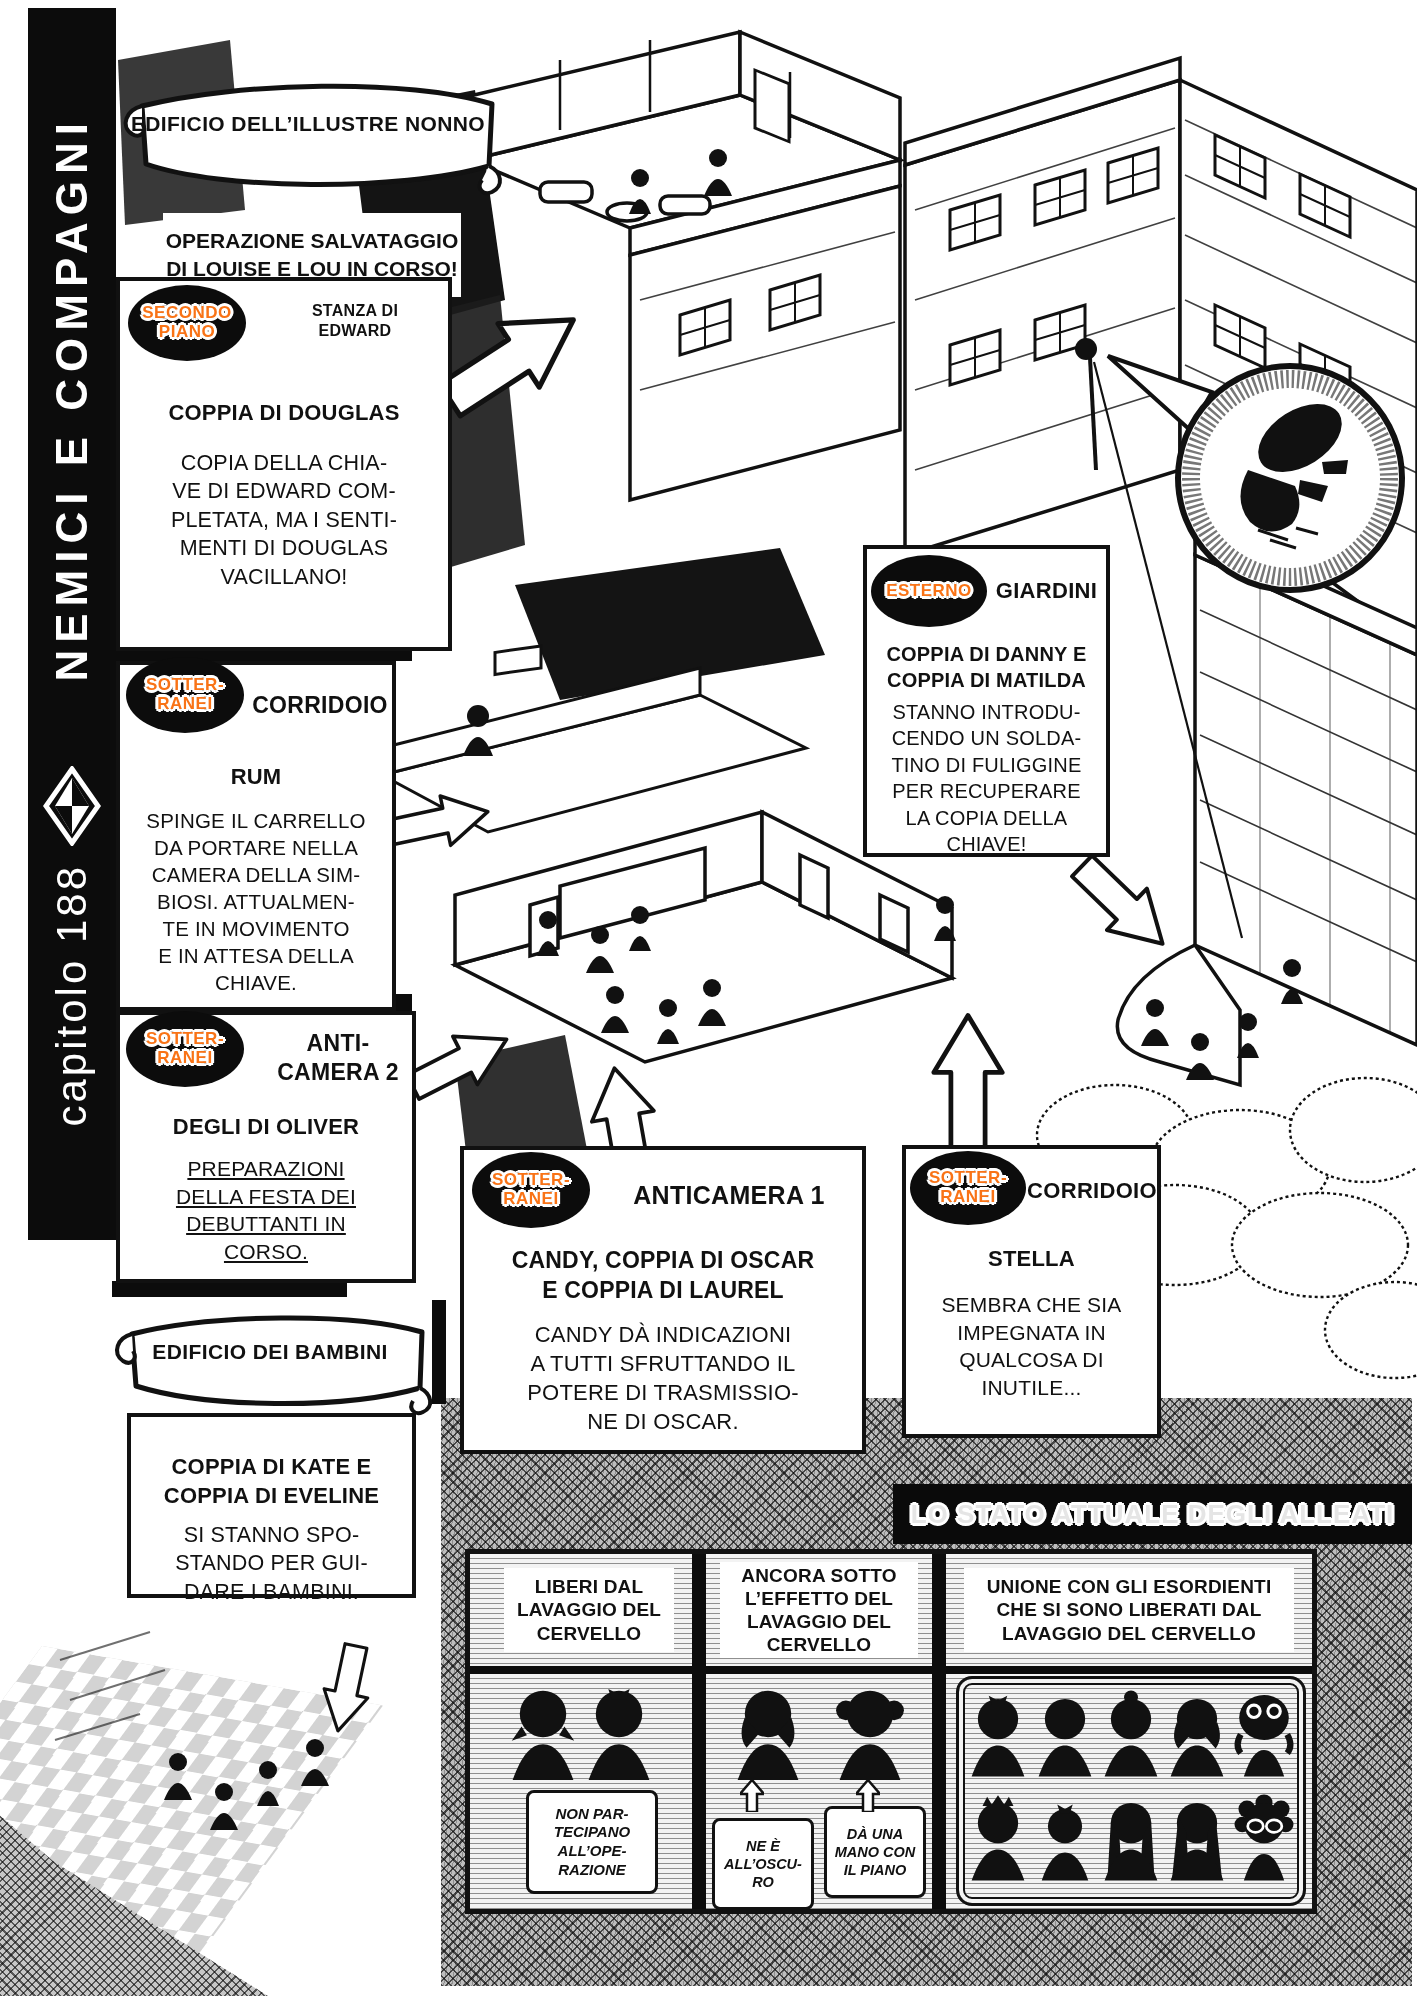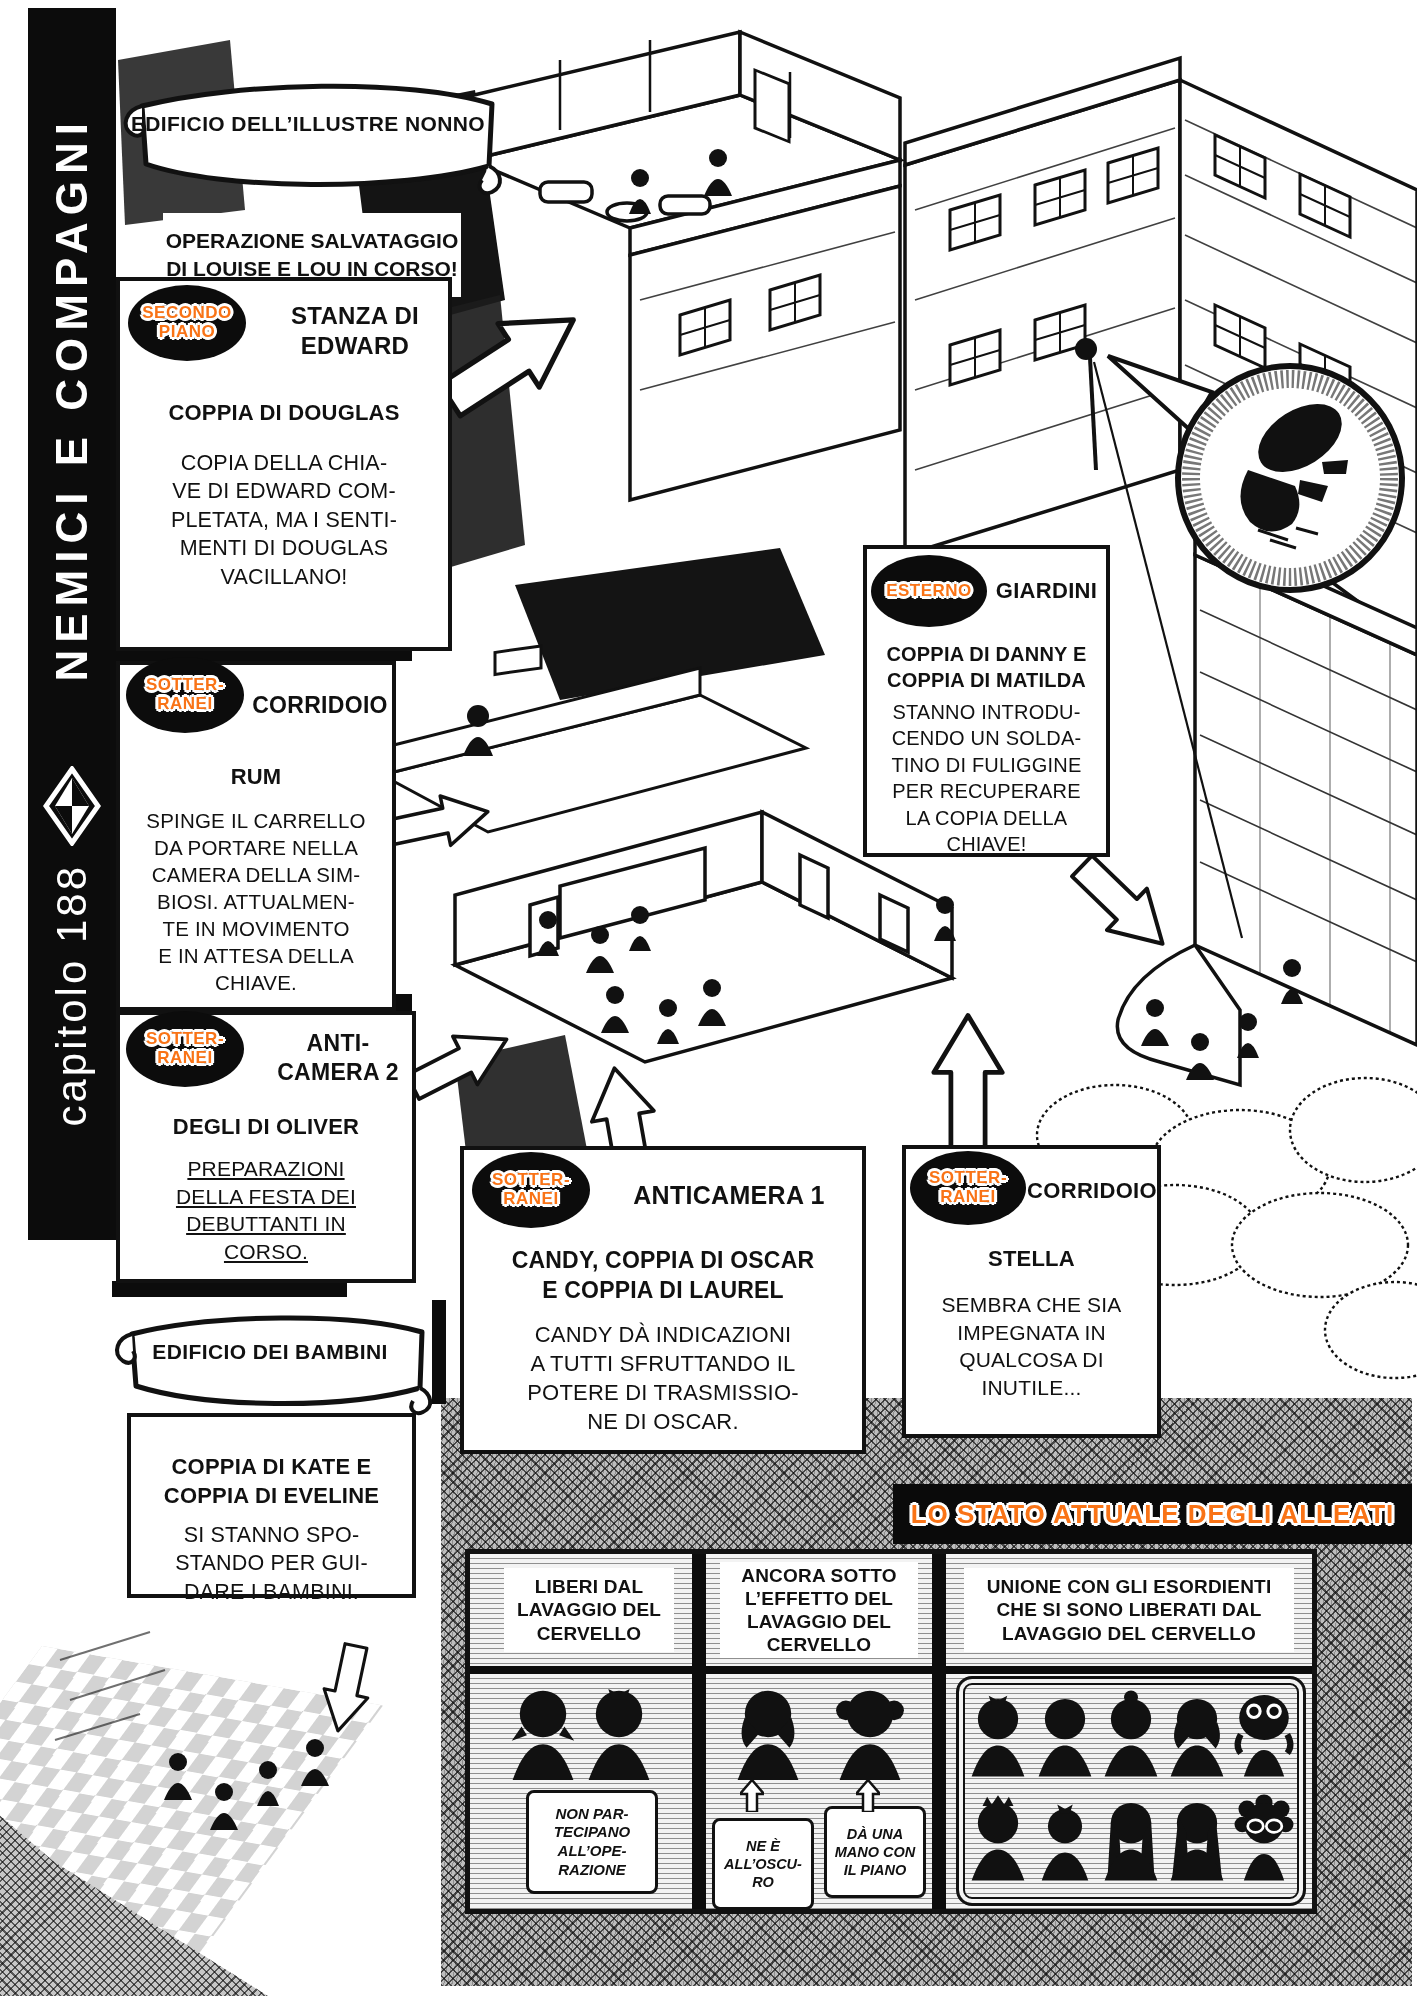--- a/index.html
+++ b/index.html
@@ -29,21 +29,21 @@
   .bannertext{position:absolute;width:100%;text-align:center;font-weight:600;letter-spacing:.4px;}
   
   .hatch{position:absolute;left:441px;top:1398px;width:971px;height:588px;z-index:10;
     background:
       repeating-linear-gradient(45deg, rgba(10,10,10,.65) 0 1.6px, rgba(0,0,0,0) 1.6px 6.5px),
       repeating-linear-gradient(-45deg, rgba(10,10,10,.65) 0 1.6px, rgba(0,0,0,0) 1.6px 6.5px),
       repeating-linear-gradient(100deg, rgba(0,0,0,.25) 0 1px, rgba(0,0,0,0) 1px 4px),
       #bdbdbd;}
   .hatch-edge{position:absolute;left:432px;top:1300px;width:14px;height:104px;background:#0c0c0c;z-index:11;}
   .allies-title{position:absolute;left:893px;top:1484px;width:519px;height:60px;background:#0a0a0a;z-index:31;
-      display:flex;align-items:center;justify-content:center;font-size:26px;font-weight:800;letter-spacing:1px;color:#f97316;
+      display:flex;align-items:center;justify-content:center;font-size:26px;font-weight:800;letter-spacing:1px;color:#e5e5e5;
       text-shadow:-2px -2px 0 #fff,2px -2px 0 #fff,-2px 2px 0 #fff,2px 2px 0 #fff,0 -3px 0 #fff,0 3px 0 #fff,-3px 0 0 #fff,3px 0 0 #fff;}
   .allies-table{position:absolute;left:465px;top:1549px;width:852px;height:365px;border:5px solid #111;box-sizing:border-box;z-index:31;
       background:repeating-linear-gradient(0deg,#8f8f8f 0 1px,rgba(0,0,0,0) 1px 5px),#f3f3f3;}
   .tcol{position:absolute;top:0;height:100%;}
   .tdiv{position:absolute;top:0;height:100%;width:14px;background:#0c0c0c;}
   .throwline{position:absolute;left:0;top:112px;width:100%;height:8px;background:#0c0c0c;}
   .colheadbox{position:absolute;background:#fff;display:flex;align-items:center;justify-content:center;
       text-align:center;font-size:19px;font-weight:600;line-height:1.22;letter-spacing:.2px;}
   .bust{display:inline-block;}
   .bustrow{position:absolute;width:100%;text-align:center;}
@@ -249,21 +249,21 @@
     </svg>
     <div class="bannertext" style="top:40px;font-size:21px;">EDIFICIO DEI BAMBINI</div>
   </div>
 
   <div class="opnote preline">OPERAZIONE SALVATAGGIO
 DI LOUISE E LOU IN CORSO!</div>
 
   <div class="box" style="left:116px;top:277px;width:336px;height:374px;">
     <div class="badge preline" style="left:8px;top:4px;width:118px;height:76px;">SECONDO
 PIANO</div>
-    <div class="loc preline" style="left:150px;top:20px;width:170px;font-size:24px;">STANZA DI
+    <div class="loc preline" style="left:150px;top:20px;width:170px;font-size:16px;">STANZA DI
 EDWARD</div>
     <div class="who preline" style="top:118px;font-size:22px;">COPPIA DI DOUGLAS</div>
     <div class="status preline" style="top:168px;font-size:21.5px;">COPIA DELLA CHIA-
 VE DI EDWARD COM-
 PLETATA, MA I SENTI-
 MENTI DI DOUGLAS
 VACILLANO!</div>
   </div>
 
   <div class="box" style="left:116px;top:661px;width:280px;height:350px;">

